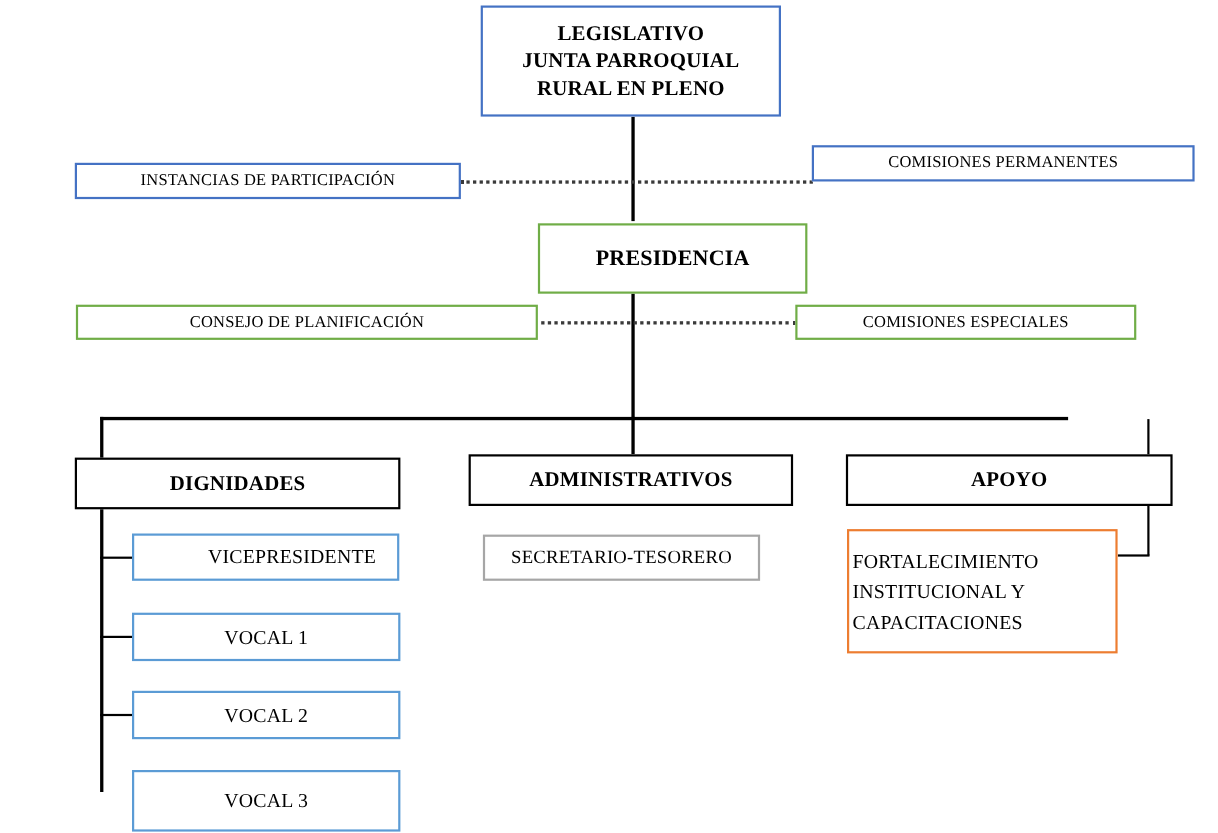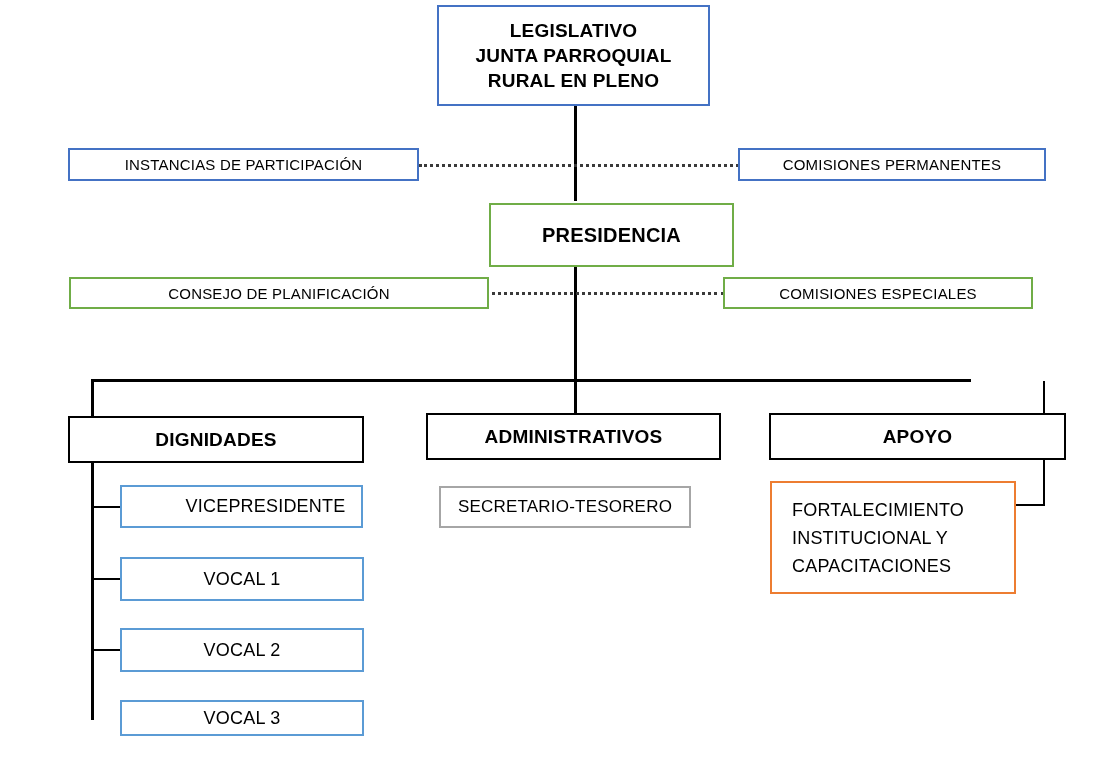--- a/index.html
+++ b/index.html
@@ -22,20 +22,21 @@
     position: absolute;
     box-sizing: border-box;
     background: #ffffff;
     display: flex;
     align-items: center;
     justify-content: center;
     text-align: center;
     color: #000000;
     letter-spacing: 0.2px;
     z-index: 5;
+    font-family: Liberation Serif, serif;
   }
   .node .txt {
     display: block;
     width: 100%;
     white-space: pre-line;
   }
   
   .b-blue   { border: 2px solid #4472C4; }
   .b-green  { border: 2px solid #70AD47; }
   .b-black  { border: 2px solid #000000; }
@@ -92,21 +93,21 @@
   <div class="node b-blue bold" style="left:437px; top:5px; width:273px; height:101px; font-size:19px; line-height:25px;">
     <span class="txt">LEGISLATIVO
 JUNTA PARROQUIAL
 RURAL EN PLENO</span>
   </div>
 
   <div class="node b-blue normal" style="left:68px; top:148px; width:351px; height:33px; font-size:15px;">
     <span class="txt">INSTANCIAS  DE PARTICIPACIÓN</span>
   </div>
 
-  <div class="node b-blue normal" style="left:738px; top:148px; width:308px; height:33px; font-size:15px;">
+  <div class="node b-blue normal" style="left:738px; top:132px; width:348px; height:33px; font-size:15px;">
     <span class="txt">COMISIONES  PERMANENTES</span>
   </div>
 
   <div class="node b-green bold" style="left:445px; top:203px; width:245px; height:64px; font-size:20px;margin-left:44px;">
     <span class="txt">PRESIDENCIA</span>
   </div>
 
   <div class="node b-green normal" style="left:69px; top:277px; width:420px; height:32px; font-size:15px;">
     <span class="txt">CONSEJO DE PLANIFICACIÓN</span>
   </div>
@@ -132,27 +133,27 @@
   </div>
 
   <div class="node b-ltblue normal" style="left:120px; top:557px; width:244px; height:44px; font-size:18px;">
     <span class="txt">VOCAL 1</span>
   </div>
 
   <div class="node b-ltblue normal" style="left:120px; top:628px; width:244px; height:44px; font-size:18px;">
     <span class="txt">VOCAL 2</span>
   </div>
 
-  <div class="node b-ltblue normal" style="left:120px; top:700px; width:244px; height:36px; font-size:18px;">
+  <div class="node b-ltblue normal" style="left:120px; top:700px; width:244px; height:56px; font-size:18px;">
     <span class="txt">VOCAL 3</span>
   </div>
 
   <div class="node b-gray normal" style="left:439px; top:486px; width:252px; height:42px; font-size:17px;">
     <span class="txt">SECRETARIO-TESORERO</span>
   </div>
 
-  <div class="node b-orange normal" style="left:770px; top:481px; width:246px; height:113px; font-size:18px; line-height:28px; justify-content:flex-start; text-align:left; padding-left:20px;">
+  <div class="node b-orange normal" style="left:770px; top:481px; width:246px; height:113px; font-size:18px; line-height:28px; justify-content:flex-start; text-align:left; padding-left:3px;">
     <span class="txt">FORTALECIMIENTO
 INSTITUCIONAL   Y
 CAPACITACIONES</span>
   </div>
 
 </div>
 
 </body></html>

